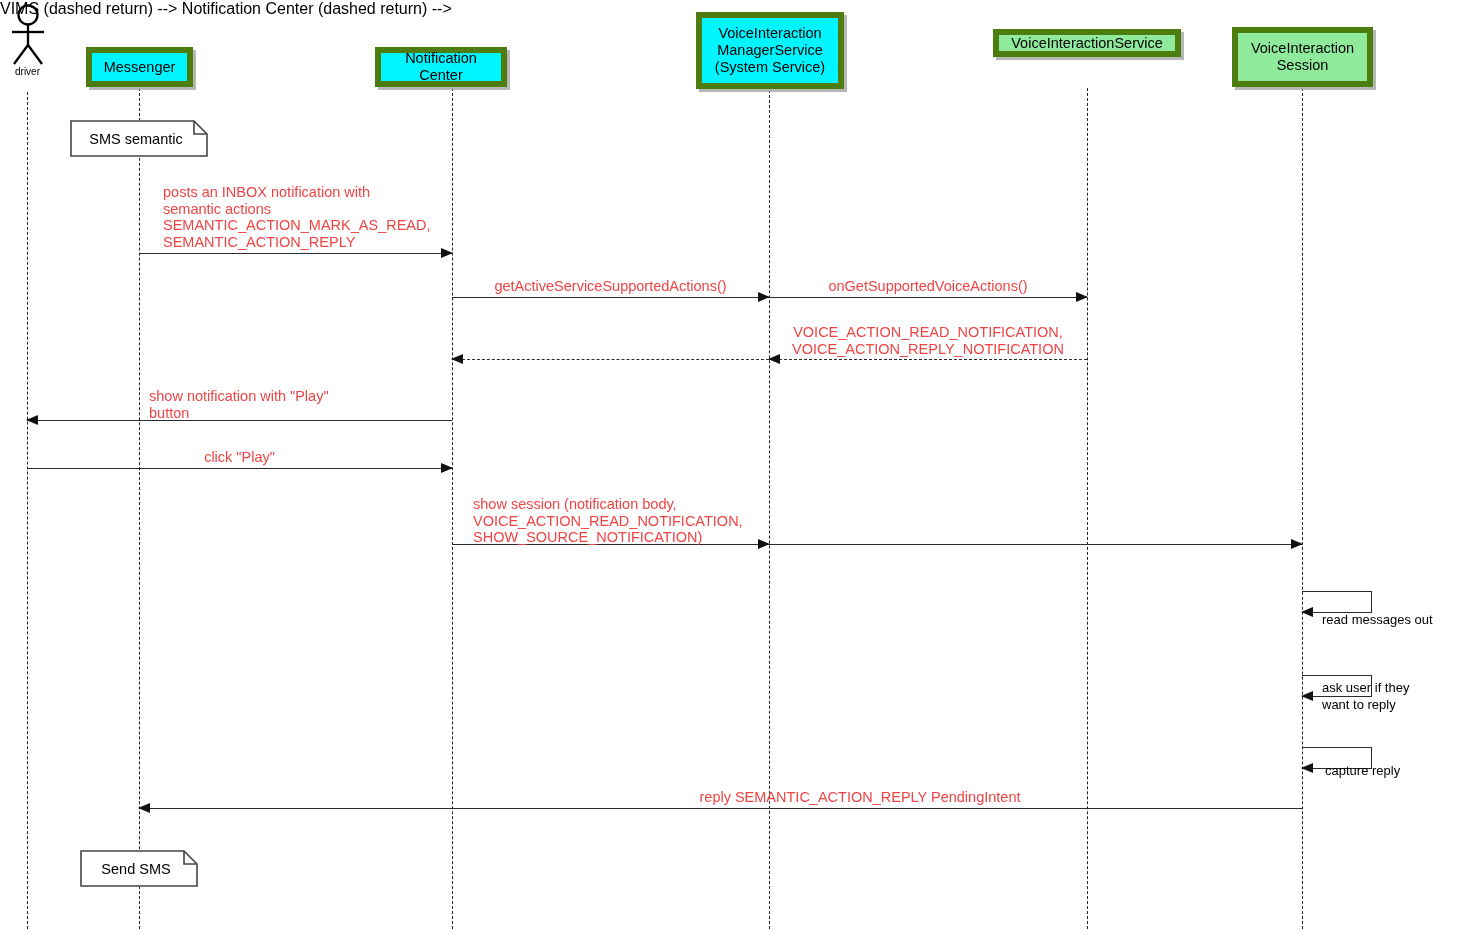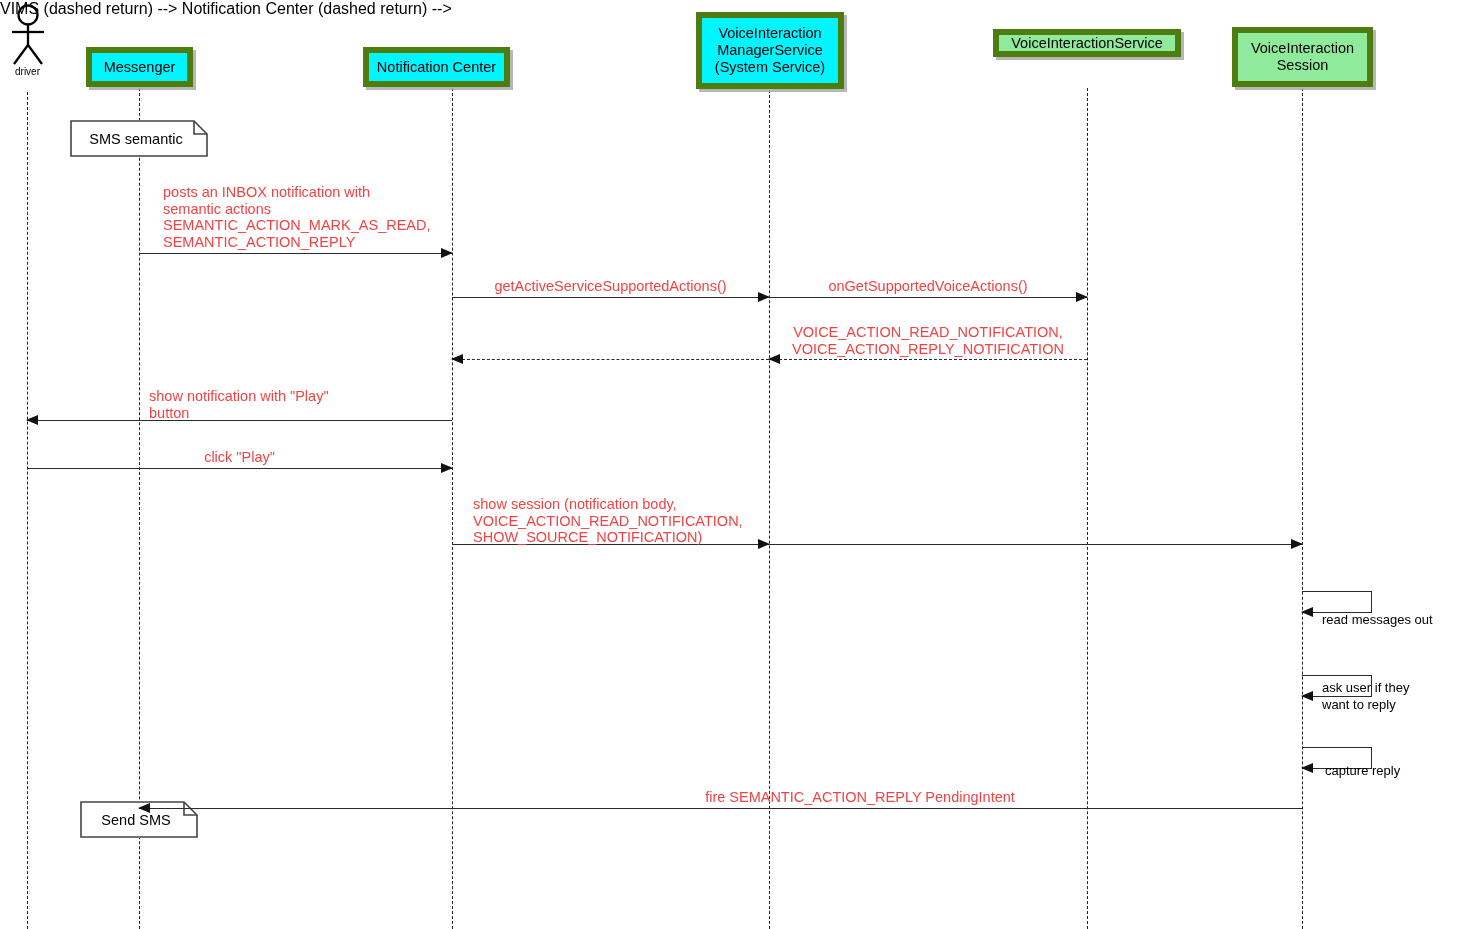--- a/index.html
+++ b/index.html
@@ -179,21 +179,21 @@
       <line x1="23" y1="41" x2="37" y2="60" stroke="#000" stroke-width="2.3"></line>
     </svg>
   </div>
   <div class="actor-label" style="left:0px; top:66px; width:55px;">driver</div>
 
   
   <div class="participant cyan" style="left:86px; top:47px; width:107px; height:40px;">
     <span>Messenger</span>
   </div>
 
-  <div class="participant cyan" style="left:363px; top:47px; width:147px; height:40px;">
+  <div class="participant cyan" style="left:375px; top:47px; width:132px; height:40px;">
     <span>Notification Center</span>
   </div>
 
   <div class="participant cyan" style="left:696px; top:12px; width:148px; height:77px; white-space:pre-line;">
     <span style="white-space:pre-line;">VoiceInteraction
 ManagerService
 (System Service)</span>
   </div>
 
   <div class="participant green" style="left:993px; top:29px; width:188px; height:28px;">
@@ -207,21 +207,21 @@
 
   
   <div class="note" style="left:70px; top:120px; width:138px; height:37px;">
     <svg class="note-svg" viewBox="0 0 138 37" preserveAspectRatio="none">
       <path d="M1,1 L124,1 L137,14 L137,36 L1,36 Z" fill="#ffffff" stroke="#444444" stroke-width="1.6"></path>
       <path d="M124,1 L124,14 L137,14" fill="none" stroke="#444444" stroke-width="1.6"></path>
     </svg>
     <span class="note-text">SMS semantic</span>
   </div>
 
-  <div class="note" style="left:80px; top:801px; width:118px; height:37px;">
+  <div class="note" style="left:80px; top:850px; width:118px; height:37px;">
     <svg class="note-svg" viewBox="0 0 118 37" preserveAspectRatio="none">
       <path d="M1,1 L104,1 L117,14 L117,36 L1,36 Z" fill="#ffffff" stroke="#444444" stroke-width="1.6"></path>
       <path d="M104,1 L104,14 L117,14" fill="none" stroke="#444444" stroke-width="1.6"></path>
     </svg>
     <span class="note-text">Send SMS</span>
   </div>
 
   
 
   
@@ -290,21 +290,21 @@
   <div class="msg" style="left:769px; top:544px; width:533px;">
     <div class="line"></div>
     <div class="arrow-head right"></div>
   </div>
 
   
   <div class="msg" style="left:139px; top:808px; width:1163px;">
     <div class="line"></div>
     <div class="arrow-head left"></div>
   </div>
-  <div class="msg-label center" style="left:420px; top:789px; width:880px;">fire SEMANTIC_ACTION_REPLY PendingIntent</div>
+  <div class="msg-label center" style="left:420px; top:789px; width:880px;">reply SEMANTIC_ACTION_REPLY PendingIntent</div>
 
   
 
   
   <div class="selfcall" style="left:1302px; top:591px; width:70px; height:22px;">
     <div class="sc-top" style="width:70px;"></div>
     <div class="sc-right" style="left:69px; height:22px;"></div>
     <div class="sc-bottom" style="top:21px; width:70px;"></div>
     <div class="sc-arrow" style="top:15.5px;"></div>
   </div>

